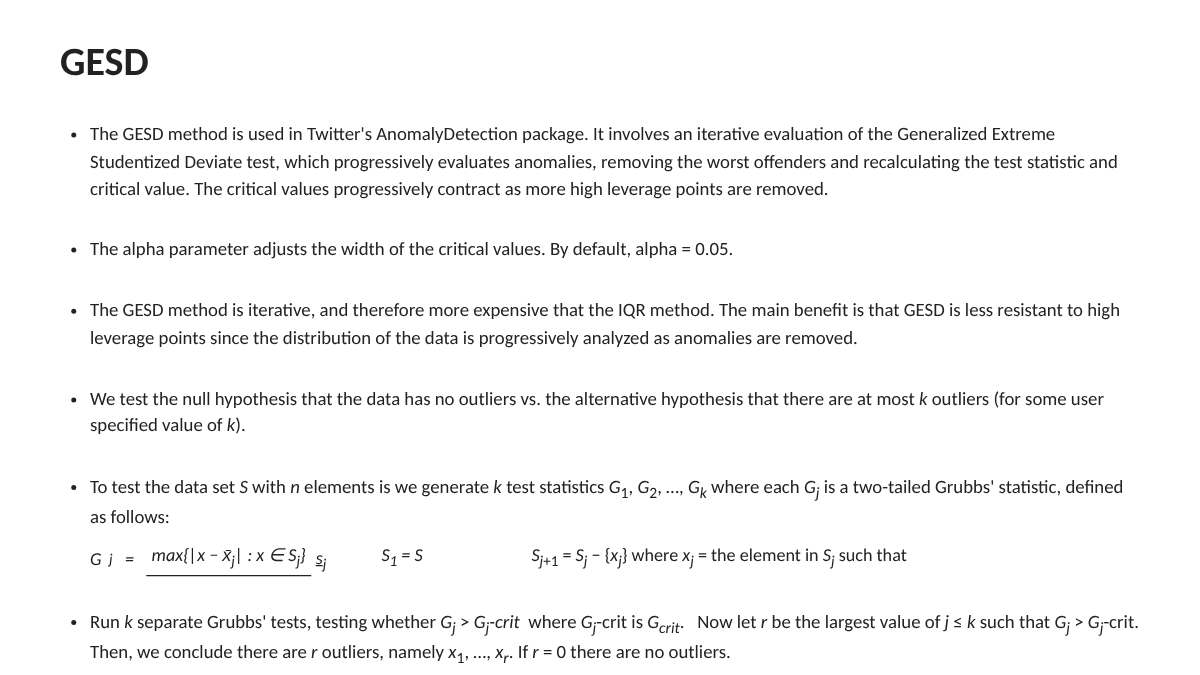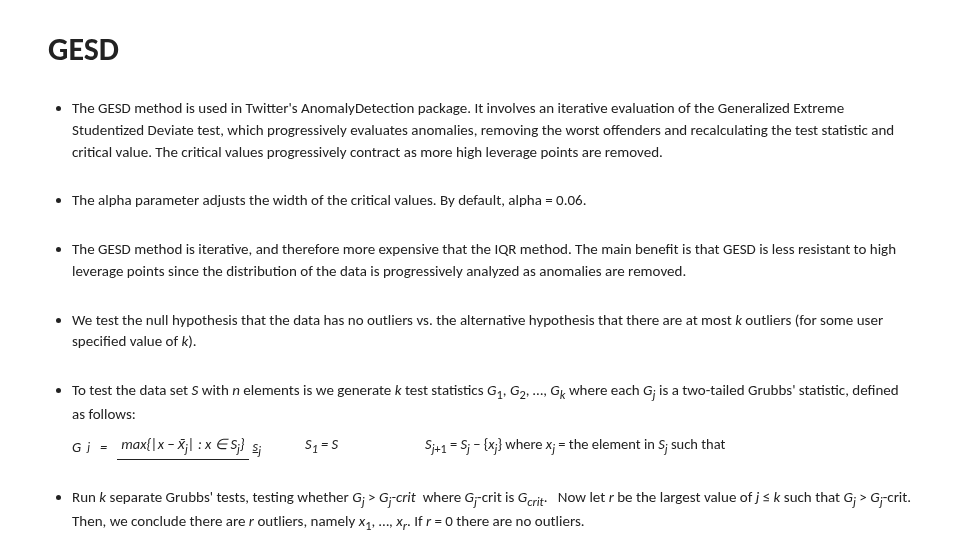--- a/index.html
+++ b/index.html
@@ -81,21 +81,21 @@
 
 <h1>GESD</h1>
 
 <ul>
 
   <li>
     <span>The GESD method is used in Twitter's AnomalyDetection package. It involves an iterative evaluation of the Generalized Extreme Studentized Deviate test, which progressively evaluates anomalies, removing the worst offenders and recalculating the test statistic and critical value. The critical values progressively contract as more high leverage points are removed.</span>
   </li>
 
   <li>
-    <span>The alpha parameter adjusts the width of the critical values. By default, alpha = 0.06.</span>
+    <span>The alpha parameter adjusts the width of the critical values. By default, alpha = 0.05.</span>
   </li>
 
   <li>
     <span>The GESD method is iterative, and therefore more expensive that the IQR method. The main benefit is that GESD is less resistant to high leverage points since the distribution of the data is progressively analyzed as anomalies are removed.</span>
   </li>
 
   <li>
     <span>We test the null hypothesis that the data has no outliers vs. the alternative hypothesis that there are at most <span class="italic">k</span> outliers (for some user specified value of <span class="italic">k</span>).</span>
   </li>
 

